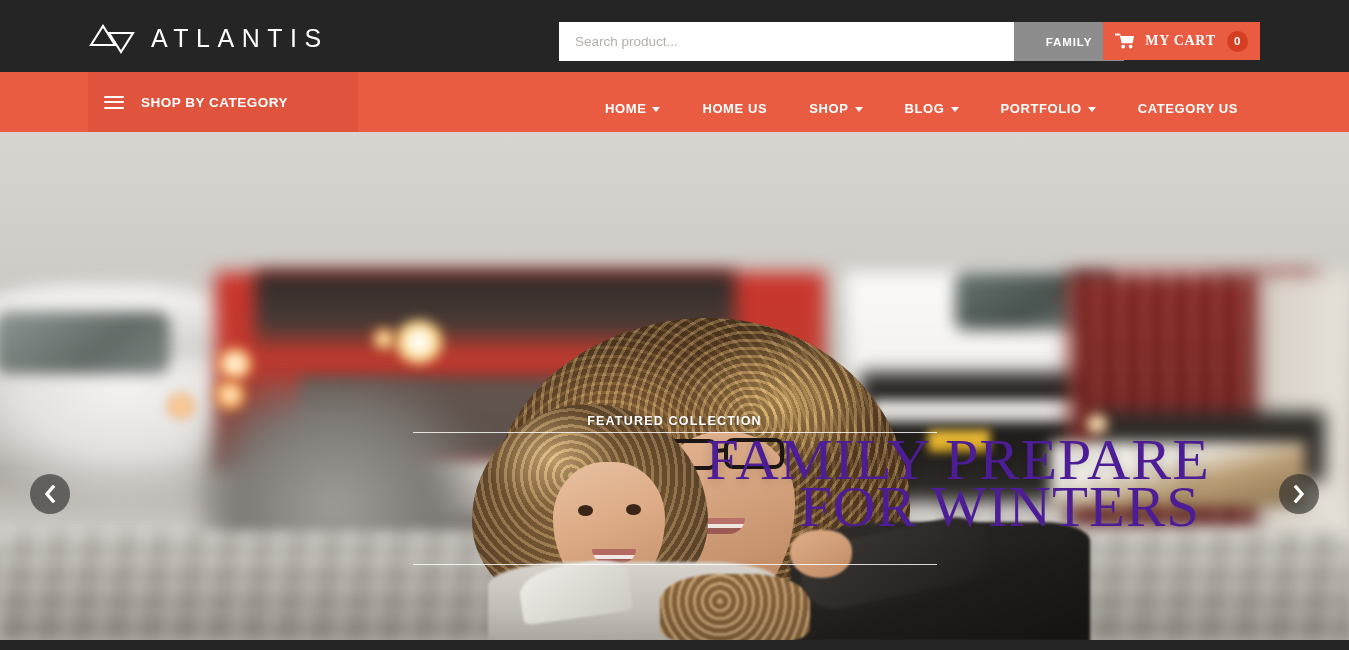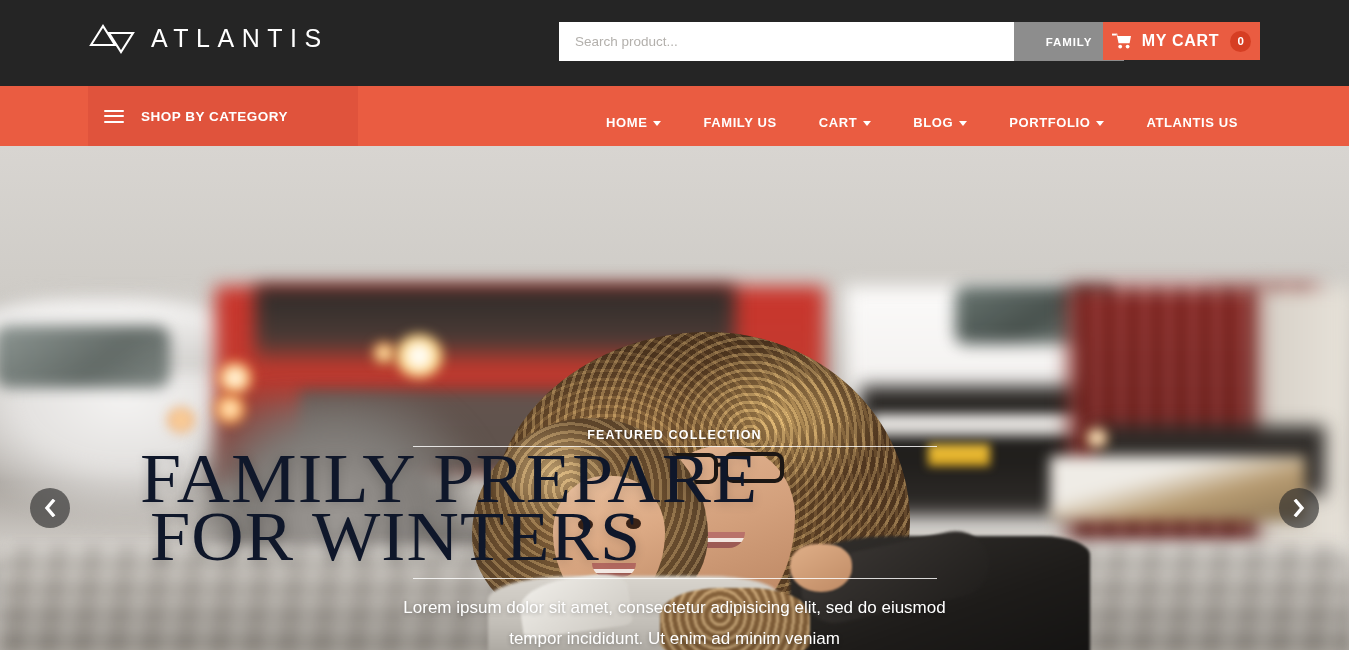--- a/index.html
+++ b/index.html
@@ -6,21 +6,21 @@
   html, body { width:1349px; height:650px; }
   body {
     font-family: "Liberation Sans", sans-serif;
     background:#252525;
     overflow:hidden;
   }
 
   
   .header {
     position:relative;
-    width:1349px; height:86px;
+    width:1349px; height:72px;
     background:#252525;
   }
   .logo-wrap {
     position:absolute; left:88px; top:22px;
     display:flex; align-items:center; gap:13px;
   }
   .logo-mark { width:50px; height:32px; display:block; }
   .logo-text {
     color:#fff; font-size:25px; font-weight:400;
     letter-spacing:7.5px;
@@ -48,22 +48,22 @@
 
   .cart-btn {
     position:absolute; left:1103px; top:22px;
     width:157px; height:38px;
     background:#ea5c41; border:none; cursor:pointer;
     display:flex; align-items:center; justify-content:center; gap:11px;
     color:#fff;
   }
   .cart-icon { width:19px; height:16px; display:block; }
   .cart-label {
-    font-size:16px; font-weight:bold; letter-spacing:0.7px;
-    font-family:Liberation Sans, sans-serif;
+    font-size:14px; font-weight:bold; letter-spacing:0.7px;
+    font-family:Liberation Serif, serif;
   }
   .cart-badge {
     width:21px; height:21px; border-radius:50%;
     background:#d63e23; color:#fff;
     font-size:11.5px; font-weight:bold;
     display:flex; align-items:center; justify-content:center;
   }
 
   
   .navbar {
@@ -369,23 +369,23 @@
     color:#fff; font-size:12.5px; font-weight:bold;
     letter-spacing:1.2px; white-space:nowrap;
     text-shadow:0 1px 3px rgba(0,0,0,.35);
   }
   .rule-top {
     position:absolute; top:300px; left:50%; transform:translateX(-50%);
     width:524px; height:1px; background:rgba(255,255,255,.82);
   }
   .hero-title {
     position:absolute; top:305px; left:50%; transform:translateX(-50%);
-    width:1000px; text-align:left;
+    width:1000px; text-align:right;
     font-family:"Liberation Serif", serif;
-    color:#0f172a; font-size:69px; line-height:.84;
+    color:#4c1d95; font-size:56px; line-height:.84;
     font-weight:400; letter-spacing:1px;
     text-shadow:0 2px 10px rgba(0,0,0,.18);
   }
   .hero-title span { display:block; white-space:nowrap; }
   .title-line-1 { transform:scaleX(1.07); }
   .title-line-2 { transform:scaleX(1.05); }
   .rule-bottom {
     position:absolute; top:432px; left:50%; transform:translateX(-50%);
     width:524px; height:1px; background:rgba(255,255,255,.82);
   }
@@ -452,36 +452,36 @@
     </span>
     <span class="cat-label">SHOP BY CATEGORY</span>
   </div>
 
   <nav class="nav-menu">
     <div class="nav-item">
       <span class="nav-item-label">HOME</span>
       <span class="caret"></span>
     </div>
     <div class="nav-item">
-      <span class="nav-item-label">FAMILY US</span>
+      <span class="nav-item-label">HOME US</span>
     </div>
     <div class="nav-item">
-      <span class="nav-item-label">CART</span>
+      <span class="nav-item-label">SHOP</span>
       <span class="caret"></span>
     </div>
     <div class="nav-item">
       <span class="nav-item-label">BLOG</span>
       <span class="caret"></span>
     </div>
     <div class="nav-item">
       <span class="nav-item-label">PORTFOLIO</span>
       <span class="caret"></span>
     </div>
     <div class="nav-item">
-      <span class="nav-item-label">ATLANTIS US</span>
+      <span class="nav-item-label">CATEGORY US</span>
     </div>
   </nav>
 </div>
 
 <div class="hero">
 
   <div class="hero-photo">
     <div class="bg-base"></div>
     <div class="car-white"></div>
     <div class="car-white-roof"></div>
@@ -540,24 +540,20 @@
   </div>
 
   <div class="hero-caption">
     <div class="featured-label">FEATURED COLLECTION</div>
     <div class="rule-top"></div>
     <div class="hero-title">
       <span class="title-line-1">FAMILY PREPARE</span>
       <span class="title-line-2">FOR WINTERS</span>
     </div>
     <div class="rule-bottom"></div>
-    <div class="hero-sub">
-      <div>Lorem ipsum dolor sit amet, consectetur adipisicing elit, sed do eiusmod</div>
-      <div>tempor incididunt. Ut enim ad minim veniam</div>
-    </div>
   </div>
 
   <button class="arrow arrow-prev">
     <span>
       <svg width="14" height="18" viewBox="0 0 14 18" fill="none">
         <path d="M10 2 L4 9 L10 16" stroke="#ffffff" stroke-width="3.4" stroke-linecap="square" stroke-linejoin="miter"></path>
       </svg>
     </span>
   </button>
   <button class="arrow arrow-next">

